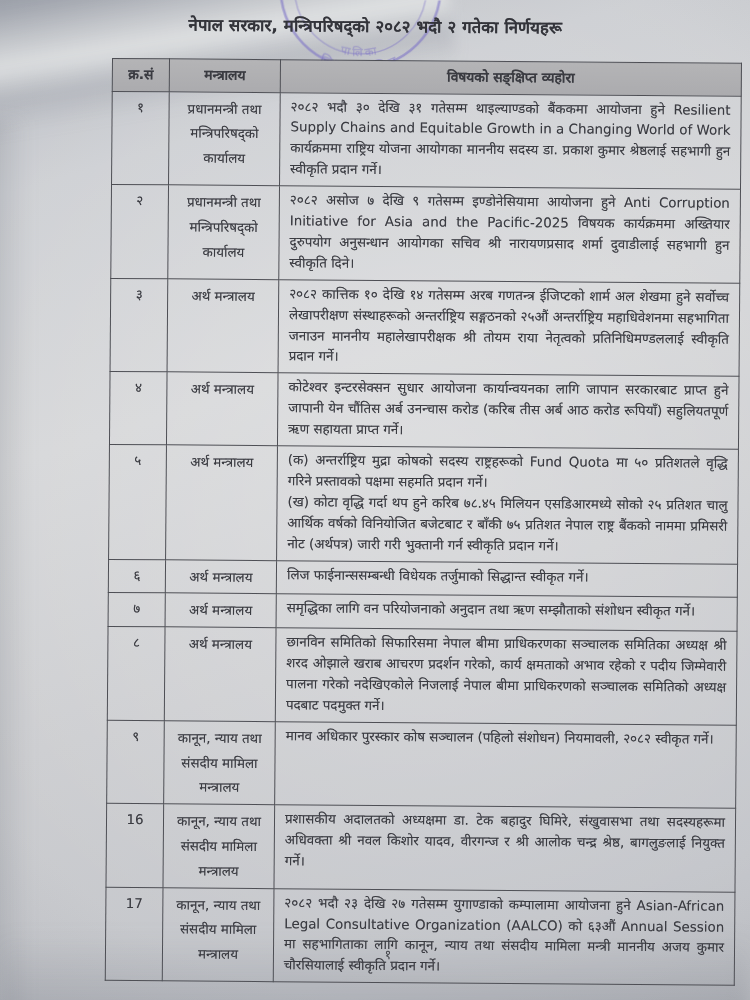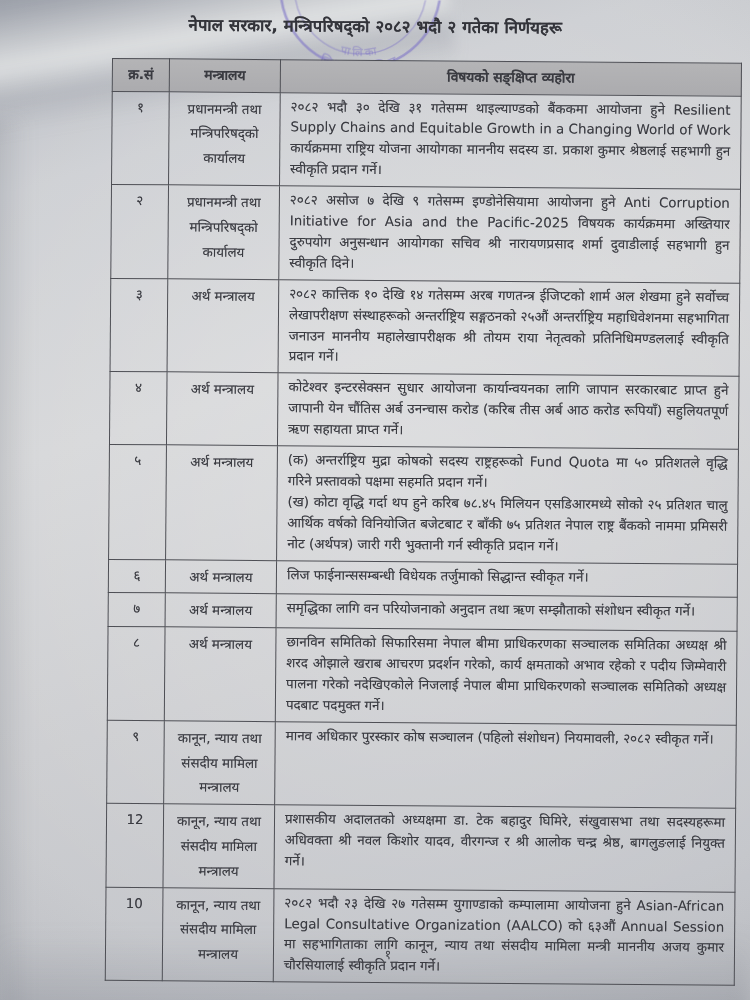--- a/index.html
+++ b/index.html
@@ -186,26 +186,26 @@
         <td class="sn">८</td>
         <td class="min">अर्थ मन्त्रालय</td>
         <td class="sub">छानविन समितिको सिफारिसमा नेपाल बीमा प्राधिकरणका सञ्चालक समितिका अध्यक्ष श्री शरद ओझाले खराब आचरण प्रदर्शन गरेको, कार्य क्षमताको अभाव रहेको र पदीय जिम्मेवारी पालना गरेको नदेखिएकोले निजलाई नेपाल बीमा प्राधिकरणको सञ्चालक समितिको अध्यक्ष पदबाट पदमुक्त गर्ने।</td>
       </tr>
       <tr>
         <td class="sn">९</td>
         <td class="min">कानून, न्याय तथा संसदीय मामिला मन्त्रालय</td>
         <td class="sub">मानव अधिकार पुरस्कार कोष सञ्चालन (पहिलो संशोधन) नियमावली, २०८२ स्वीकृत गर्ने।</td>
       </tr>
       <tr>
-        <td class="sn">12</td>
+        <td class="sn">16</td>
         <td class="min">कानून, न्याय तथा संसदीय मामिला मन्त्रालय</td>
         <td class="sub">प्रशासकीय अदालतको अध्यक्षमा डा. टेक बहादुर घिमिरे, संखुवासभा तथा सदस्यहरूमा अधिवक्ता श्री नवल किशोर यादव, वीरगन्ज र श्री आलोक चन्द्र श्रेष्ठ, बागलुङलाई नियुक्त गर्ने।</td>
       </tr>
       <tr>
-        <td class="sn">10</td>
+        <td class="sn">17</td>
         <td class="min">कानून, न्याय तथा संसदीय मामिला मन्त्रालय</td>
         <td class="sub">२०८२ भदौ २३ देखि २७ गतेसम्म युगाण्डाको कम्पालामा आयोजना हुने Asian-African Legal Consultative Organization (AALCO) को ६३औं Annual Session मा सहभागिताका लागि कानून, न्याय तथा संसदीय मामिला मन्त्री माननीय अजय कुमार चौरसियालाई स्वीकृति प्रदान गर्ने।</td>
       </tr>
     </tbody>
   </table>
 
   <div class="page-number">१</div>
 
 </div>
 

